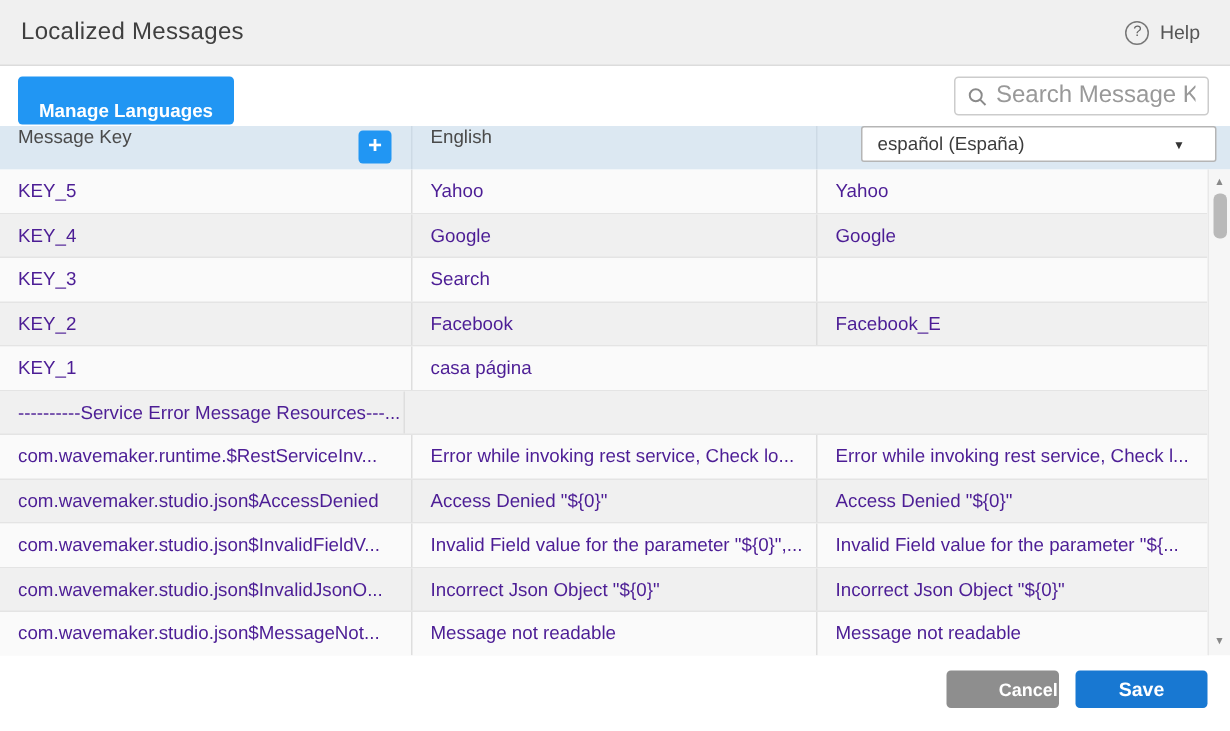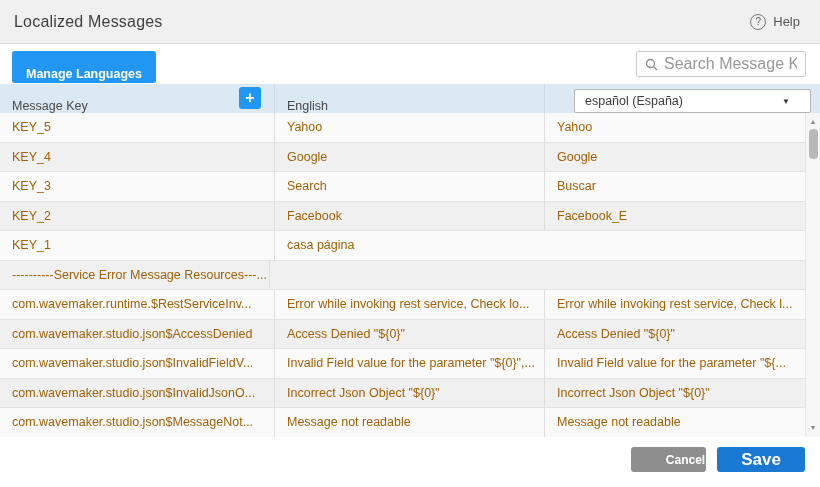--- a/index.html
+++ b/index.html
@@ -28,59 +28,59 @@
                 display:flex; align-items:center; padding:0 8px; gap:6px; }
   .search-box svg { flex:0 0 auto; }
   .search-box input { border:none; outline:none; width:100%; font-size:16px;
                       font-family:inherit; color:#444; background:transparent; }
   .search-box input::placeholder { color:#999; }
 
   
   .grid { position:absolute; left:0; top:84px; width:820px; height:353px; }
   .grid-header { display:flex; height:29px; background:#dce8f2; color:#4a4a4a;
                  font-size:12.5px; align-items:stretch; }
-  .gh-cell { display:flex; align-items:flex-end; padding-left:12px; }
+  .gh-cell { display:flex; align-items:flex-start; padding-left:12px; }
   .gh-key { width:275px; border-right:1px solid #cddae5; position:relative; }
   .gh-eng { width:270px; border-right:1px solid #cddae5; }
   .gh-lang { flex:1; }
   .plus-btn { position:absolute; right:13px; top:3px; width:22px; height:22px;
               background:#2196f3; color:#fff; border:none; border-radius:3px;
               font-size:16px; font-weight:700; line-height:20px; cursor:pointer; }
   .lang-select { margin-left:17px; width:237px; height:24px; background:#fff;
                  border:1px solid #b5b5b5; border-radius:2px; display:flex;
                  align-items:center; padding:0 20px 0 10px; font-size:12.5px; color:#3c3c3c;
                  justify-content:space-between; cursor:pointer; }
   .caret { font-size:8px; color:#333; }
 
   .grid-body { position:absolute; left:0; top:29px; width:805px; height:324px; overflow:hidden; }
   .row { display:flex; height:29.5px; align-items:stretch; border-bottom:1px solid #e4e4e4; }
   .row:nth-child(odd) { background:#fafafa; }
   .row:nth-child(even) { background:#f0f0f0; }
-  .cell { display:flex; align-items:center; padding-left:12px; font-size:12.5px; color:#a16207;
+  .cell { display:flex; align-items:center; padding-left:12px; font-size:12.5px; color:#4c1d95;
           white-space:nowrap; overflow:hidden; }
   .c-key { width:275px; border-right:1px solid #dedede; }
   .c-eng { width:270px; border-right:1px solid #dedede; }
   .c-tr  { flex:1; }
 
   
   .scrollbar { position:absolute; right:0; top:29px; width:15px; height:324px;
                background:#f6f6f6; border-left:1px solid #e8e8e8; }
   .sb-arrow { position:absolute; left:0; width:14px; height:14px; color:#888;
               font-size:7px; text-align:center; line-height:14px; cursor:pointer; }
   .sb-up { top:2px; }
   .sb-down { bottom:2px; }
   .sb-thumb { position:absolute; left:3px; top:16px; width:9px; height:30px;
               background:#b9b9b9; border-radius:4px; cursor:pointer; }
 
   
   .footer { position:absolute; left:0; top:437px; width:820px; height:50px; background:#fff; }
   .btn-cancel { position:absolute; right:114px; top:10px; width:75px; height:25px;
                 background:#8e8e8e; color:#fff; font-size:12px; font-weight:600;padding-left:34px; }
   .btn-save { position:absolute; right:15px; top:10px; width:88px; height:25px;
-              background:#1878d2; color:#fff; font-size:17px; font-weight:600; }
+              background:#1878d2; color:#fff; font-size:13px; font-weight:600; }
 </style>
 </head>
 <body>
 
 <div class="window">
 
   <div class="titlebar">
     <h1>Localized Messages</h1>
     <div class="help">
       <span class="help-icon">?</span>
@@ -125,21 +125,20 @@
 
   <div class="row">
     <div class="cell c-key">KEY_4</div>
     <div class="cell c-eng">Google</div>
     <div class="cell c-tr">Google</div>
   </div>
 
   <div class="row">
     <div class="cell c-key">KEY_3</div>
     <div class="cell c-eng">Search</div>
-    <div class="cell c-tr">Buscar</div>
   </div>
 
   <div class="row">
     <div class="cell c-key">KEY_2</div>
     <div class="cell c-eng">Facebook</div>
     <div class="cell c-tr">Facebook_E</div>
   </div>
 
   <div class="row">
     <div class="cell c-key">KEY_1</div>

